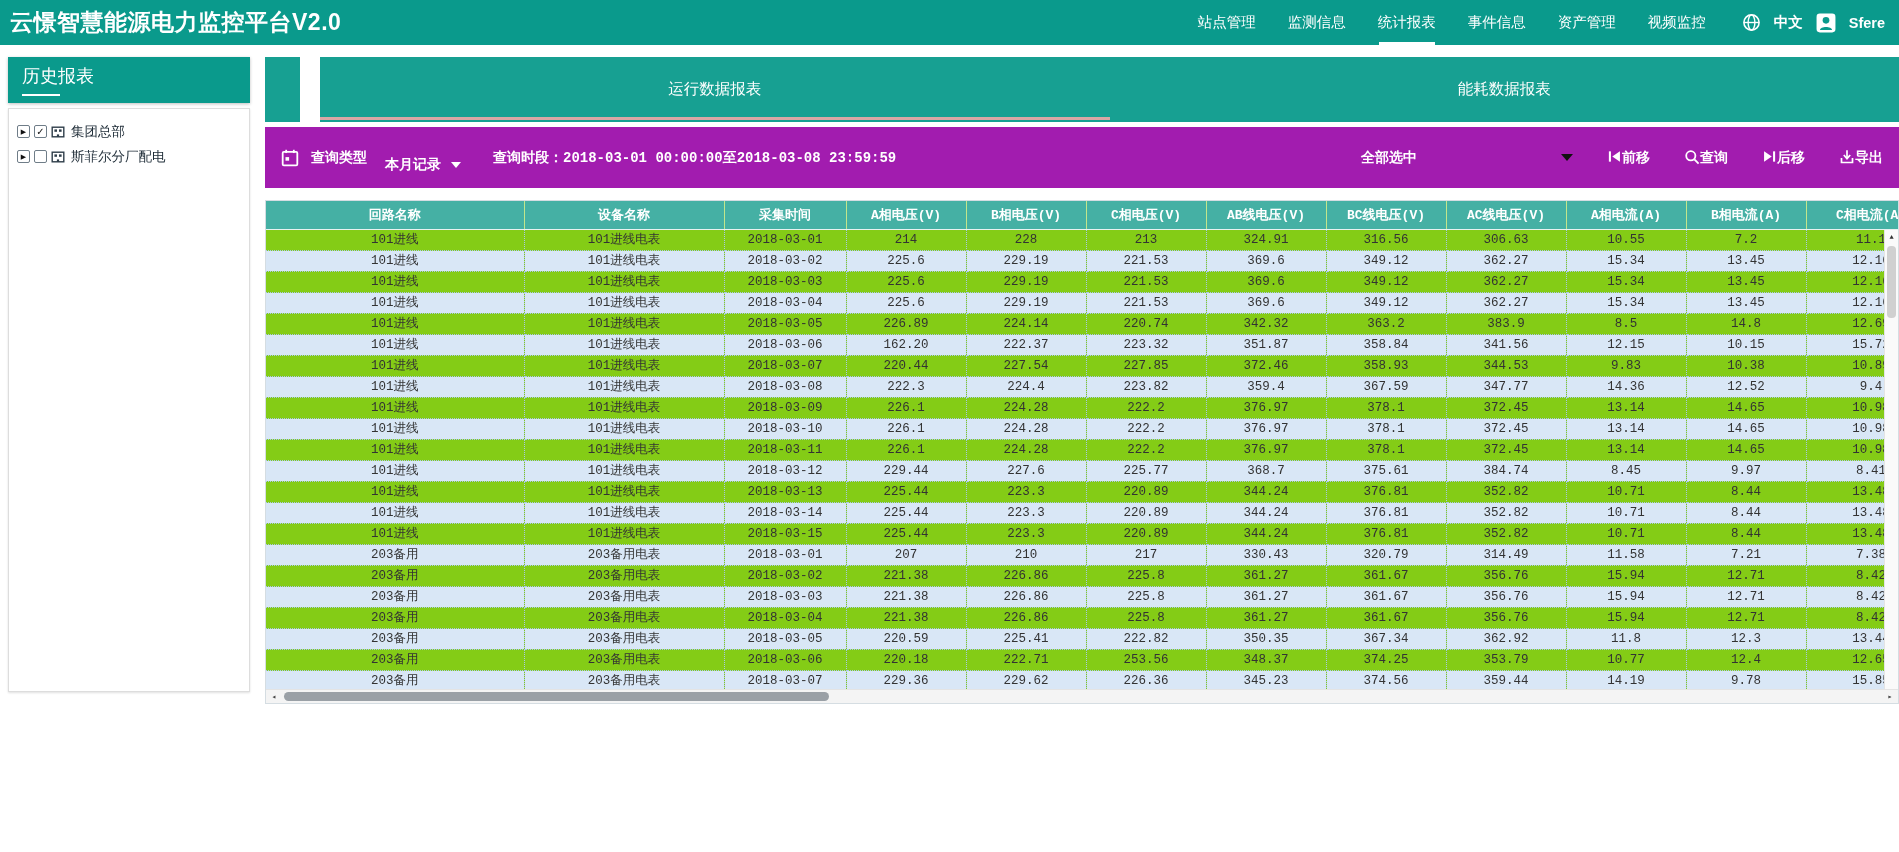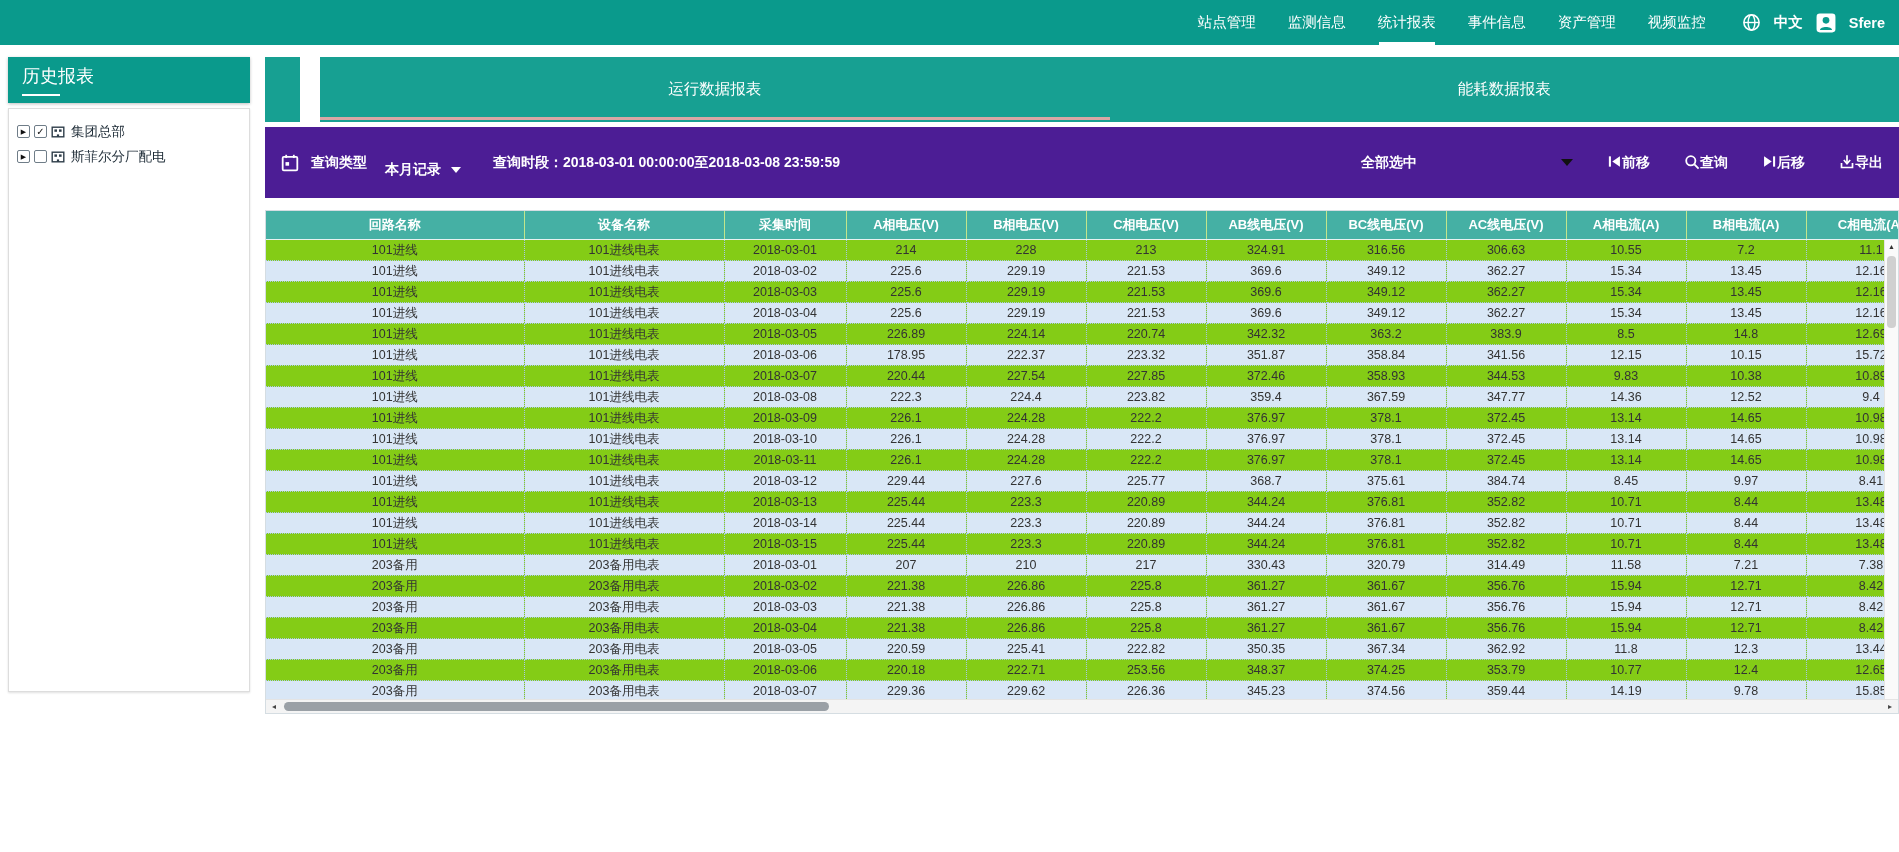--- a/index.html
+++ b/index.html
@@ -32,30 +32,30 @@
     font-size:13.5px; color:#1c2a35; cursor:pointer; }
   .expander, .checkbox { width:13px; height:13px; border:1px solid #6f7d88;
     border-radius:2px; background:#fff; display:flex; align-items:center;
     justify-content:center; color:#111; flex:none; }
   .expander { font-size:7px; }
   .checkbox { font-size:10px; font-weight:bold; }
   .site-ico { display:flex; align-items:center; flex:none; }
   .tree-label { margin-left:2px; }
 
   
-  .main { flex:1; margin:12px 0 0 15px; }
+  .main { flex:1; margin:12px 0 0 15px;font-family:Liberation Mono, monospace; }
   .tabbar { height:65px; display:flex; }
   .collapse-handle { width:35px; background:#17a092; margin-right:20px; cursor:pointer; }
   .tabs { flex:1; display:flex; background:#17a092; }
   .tab { flex:1; display:flex; align-items:center; justify-content:center; color:#fff;
     font-size:15.5px; position:relative; cursor:pointer; }
   .tab:nth-of-type(1)::after { content:""; position:absolute; left:0; right:0; bottom:2px;
     height:3px; background:#d9a7a5; }
 
-  .toolbar { margin-top:5px; height:71px; background:#4c1d95; display:flex;
+  .toolbar { margin-top:5px; height:61px; background:#a21caf; display:flex;
     align-items:center; color:#fff; padding:0 16px; font-size:14px; font-weight:600;
     white-space:nowrap; }
   .toolbar .ico { display:flex; align-items:center; }
   .ql { margin:0 0 0 12px; }
   .qv { margin-left:18px; display:flex; align-items:center; gap:10px; cursor:pointer;margin-top:14px; }
   .caret-w { width:0; height:0; border-left:5px solid transparent;
     border-right:5px solid transparent; border-top:6px solid #fff; }
   .caret-b { width:0; height:0; border-left:6px solid transparent;
     border-right:6px solid transparent; border-top:7px solid #111; }
   .period { margin-left:32px; }
@@ -88,20 +88,21 @@
     border-top:1px solid #e4e4e4; display:flex; align-items:center; cursor:pointer; }
   .hs-arrow { width:16px; text-align:center; font-size:8px; color:#444; }
   .hs-right { margin-left:auto; }
   .hs-thumb { position:absolute; left:18px; top:2px; width:545px; height:9px;
     background:#9aa0a6; border-radius:5px; cursor:grab; }
 </style>
 </head>
 <body>
 
 <div class="navbar">
+  <div class="app-title">云憬智慧能源电力监控平台V2.0</div>
   <nav class="nav-menu">
 
       <span class="nav-item">站点管理</span>
 
       <span class="nav-item">监测信息</span>
 
       <span class="nav-item">统计报表</span>
 
       <span class="nav-item">事件信息</span>
 
@@ -364,21 +365,21 @@
               <td>383.9</td>
               <td>8.5</td>
               <td>14.8</td>
               <td>12.69</td>
             </tr>
 
             <tr>
               <td>101进线</td>
               <td>101进线电表</td>
               <td>2018-03-06</td>
-              <td>178.95</td>
+              <td>162.20</td>
               <td>222.37</td>
               <td>223.32</td>
               <td>351.87</td>
               <td>358.84</td>
               <td>341.56</td>
               <td>12.15</td>
               <td>10.15</td>
               <td>15.72</td>
             </tr>
 

